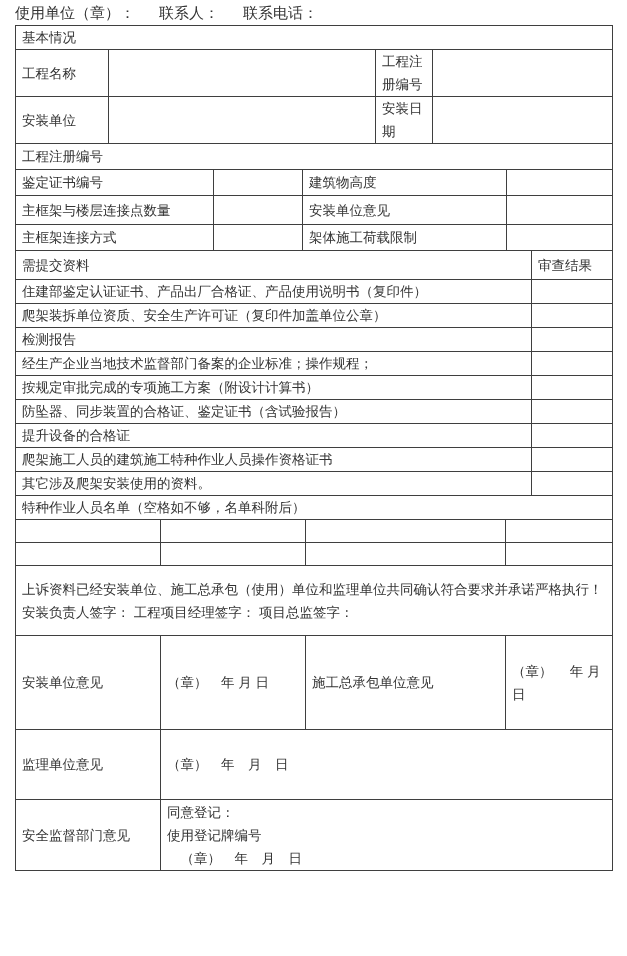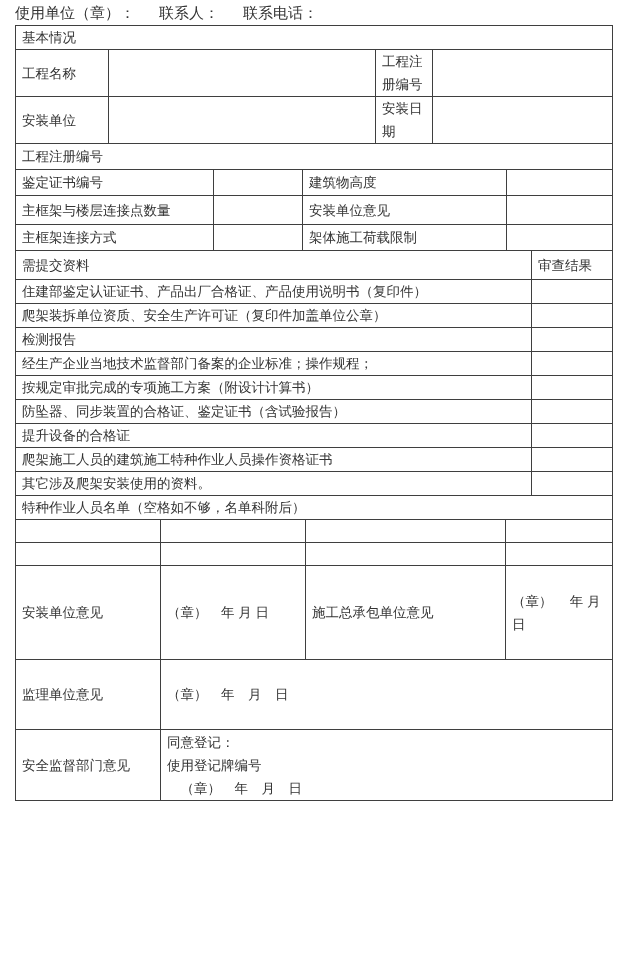--- a/index.html
+++ b/index.html
@@ -195,20 +195,33 @@
     </tr>
     <tr class="rh23">
       <td></td>
       <td></td>
       <td></td>
       <td></td>
     </tr>
   </tbody>
     </table>
 
+  <table class="t tE">
+    <colgroup>
+        <col style="width:597px">
+      </colgroup>
+    <tbody>
+        <tr class="rh70">
+      <td class="confirm-cell">
+        <div class="pre">上诉资料已经安装单位、施工总承包（使用）单位和监理单位共同确认符合要求并承诺严格执行！</div>
+        <div class="pre">安装负责人签字： 工程项目经理签字： 项目总监签字：</div>
+      </td>
+    </tr>
+  </tbody>
+    </table>
 
   <table class="t tF">
     <colgroup>
         <col style="width:145px">
         <col style="width:145px">
         <col style="width:200px">
         <col style="width:107px">
       </colgroup>
     <tbody>
         <tr class="rh94">

